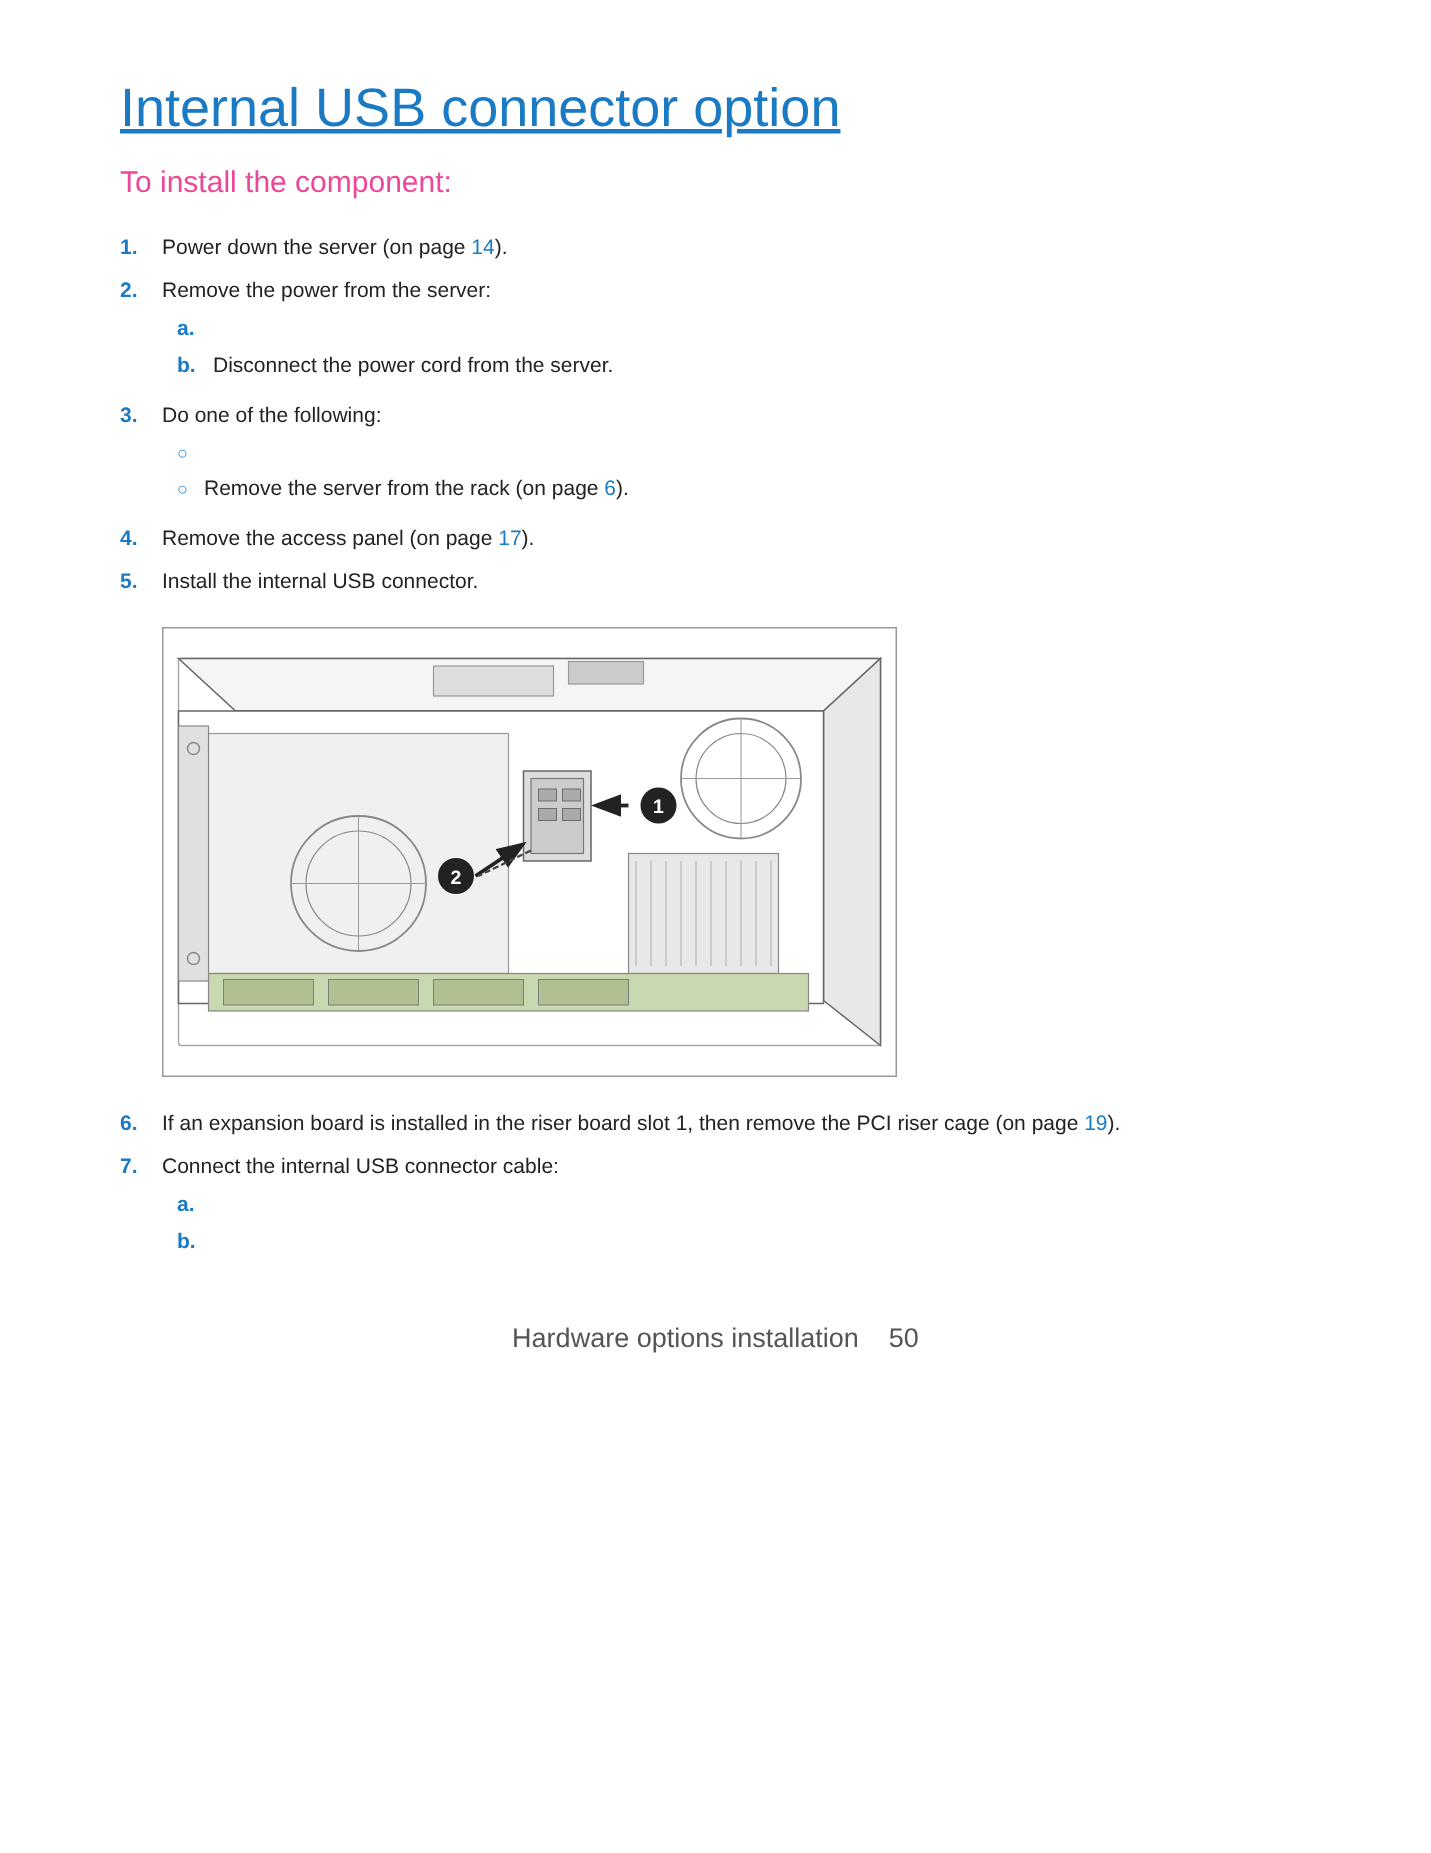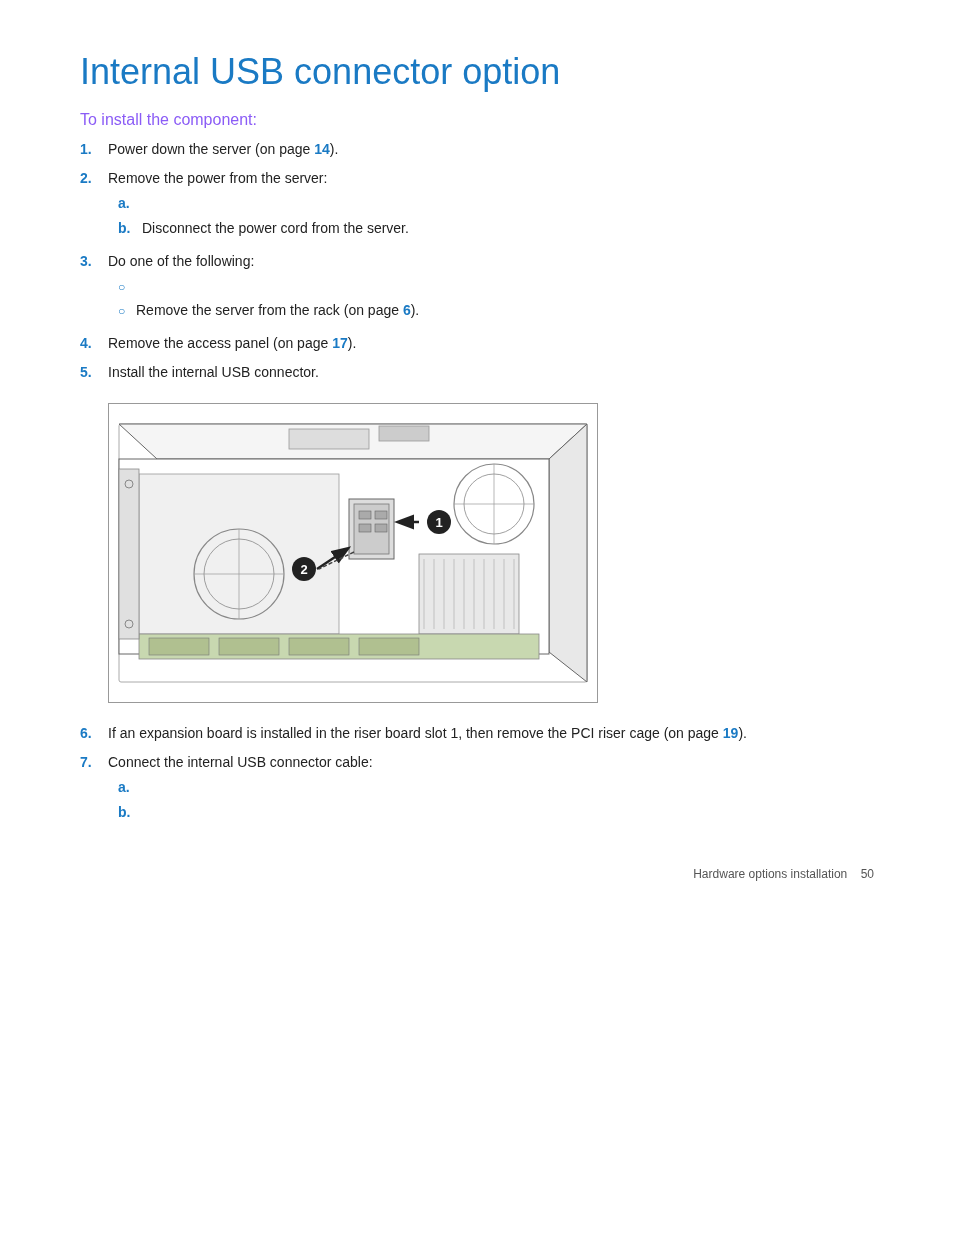--- a/index.html
+++ b/index.html
@@ -11,25 +11,26 @@
       width: 954px;
       min-height: 1235px;
       padding: 50px 80px 80px 80px;
     }
     h1 {
       font-size: 36px;
       font-weight: 300;
       color: #1a7ac4;
       margin-bottom: 18px;
       line-height: 1.2;
+      text-decoration: underline;
     }
     .intro {
-      margin-bottom: 10px;
-      font-size: 16px;
-      color: #8b5cf6;
+      margin-bottom: 20px;
+      font-size: 20px;
+      color: #ec4899;
     }
     ol.main-steps {
       list-style: none;
       padding: 0;
       margin: 0;
     }
     ol.main-steps > li {
       display: flex;
       align-items: flex-start;
       margin-bottom: 8px;
@@ -74,42 +75,41 @@
     .bullet-dot {
       color: #1a7ac4;
       min-width: 18px;
       flex-shrink: 0;
       font-size: 12px;
       padding-top: 2px;
     }
     a.link {
       color: #1a7ac4;
       text-decoration: none;
-      font-weight: bold;
     }
     .diagram-container {
       margin: 20px 0 20px 28px;
       border: 1px solid #999;
       width: 490px;
       height: 300px;
       display: flex;
       align-items: center;
       justify-content: center;
       overflow: hidden;
       background: #fff;
     }
     .diagram-svg {
       width: 488px;
       height: 298px;
     }
     .footer-area {
       margin-top: 40px;
       display: flex;
-      justify-content: flex-end;
-      font-size: 12px;
+      justify-content: center;
+      font-size: 18px;
       color: #555;
     }
   </style>
 </head>
 <body>
 
 <h1>Internal USB connector option</h1>
 
 <p class="intro">To install the component:</p>
 

